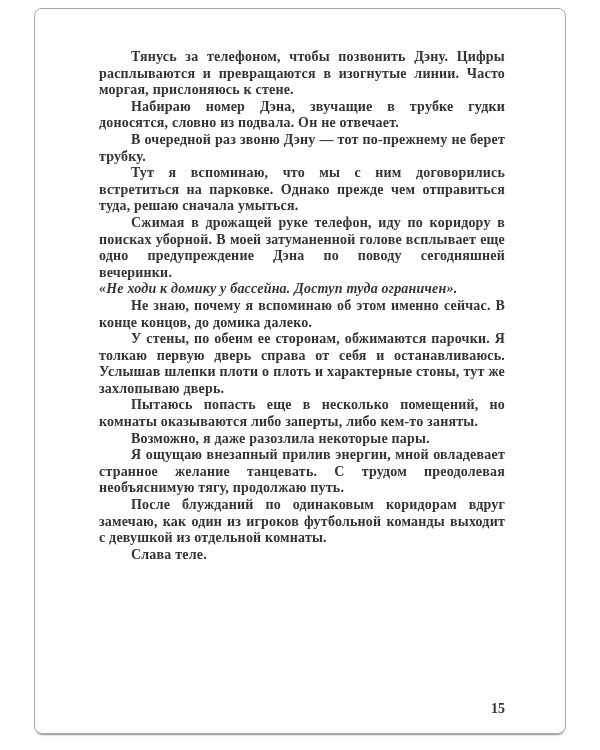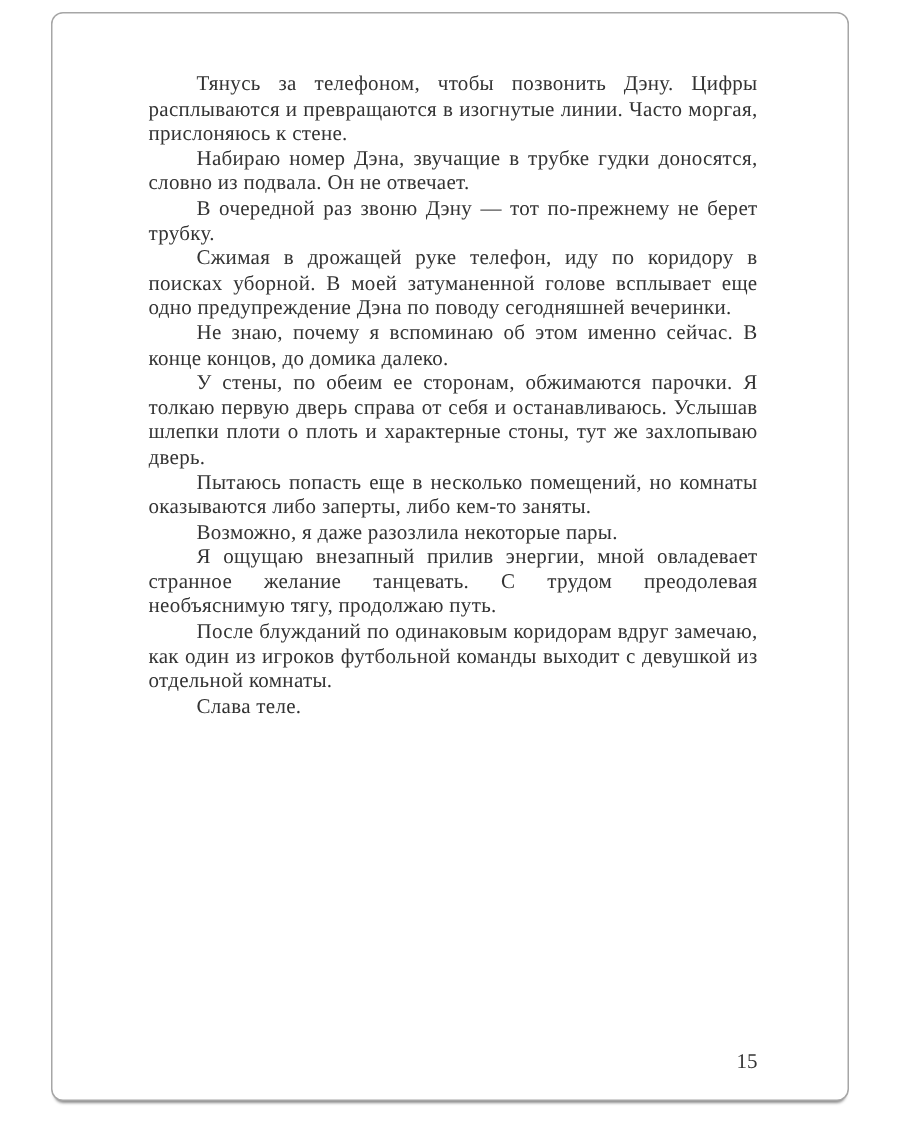--- a/index.html
+++ b/index.html
@@ -22,20 +22,21 @@
     box-shadow: 0 3px 2px -2px rgba(0,0,0,0.45);
   }
   .page-inner {
     position: absolute;
     top: 40px;
     left: 64px;
     right: 60px;
     bottom: 14px;
     display: flex;
     flex-direction: column;
+    font-weight: bold;
   }
   .page-text {
     flex: 1 1 auto;
     overflow: hidden;
   }
   .para {
     font-size: 14px;
     line-height: 16.6px;
     color: #333333;
     text-align: justify;
@@ -55,21 +56,23 @@
 </style>
 </head>
 <body>
 
 <div class="page-frame">
   <div class="page-inner">
     <div class="page-text">
         <p class="para">Тянусь за телефоном, чтобы позвонить Дэну. Цифры расплываются и превращаются в изогнутые линии. Часто моргая, прислоняюсь к стене.</p>
         <p class="para">Набираю номер Дэна, звучащие в трубке гудки доносятся, словно из подвала. Он не отвечает.</p>
         <p class="para">В очередной раз звоню Дэну — тот по-прежнему не берет трубку.</p>
+        <p class="para">Тут я вспоминаю, что мы с ним договорились встретиться на парковке. Однако прежде чем отправиться туда, решаю сначала умыться.</p>
         <p class="para">Сжимая в дрожащей руке телефон, иду по коридору в поисках уборной. В моей затуманенной голове всплывает еще одно предупреждение Дэна по поводу сегодняшней вечеринки.</p>
+        <p class="para italic noindent">«Не ходи к домику у бассейна. Доступ туда ограничен».</p>
         <p class="para">Не знаю, почему я вспоминаю об этом именно сейчас. В конце концов, до домика далеко.</p>
         <p class="para">У стены, по обеим ее сторонам, обжимаются парочки. Я толкаю первую дверь справа от себя и останавливаюсь. Услышав шлепки плоти о плоть и характерные стоны, тут же захлопываю дверь.</p>
         <p class="para">Пытаюсь попасть еще в несколько помещений, но комнаты оказываются либо заперты, либо кем-то заняты.</p>
         <p class="para">Возможно, я даже разозлила некоторые пары.</p>
         <p class="para">Я ощущаю внезапный прилив энергии, мной овладевает странное желание танцевать. С трудом преодолевая необъяснимую тягу, продолжаю путь.</p>
         <p class="para">После блужданий по одинаковым коридорам вдруг замечаю, как один из игроков футбольной команды выходит с девушкой из отдельной комнаты.</p>
         <p class="para">Слава теле.</p>
       </div>
     <div class="page-number">15</div>
   </div>

